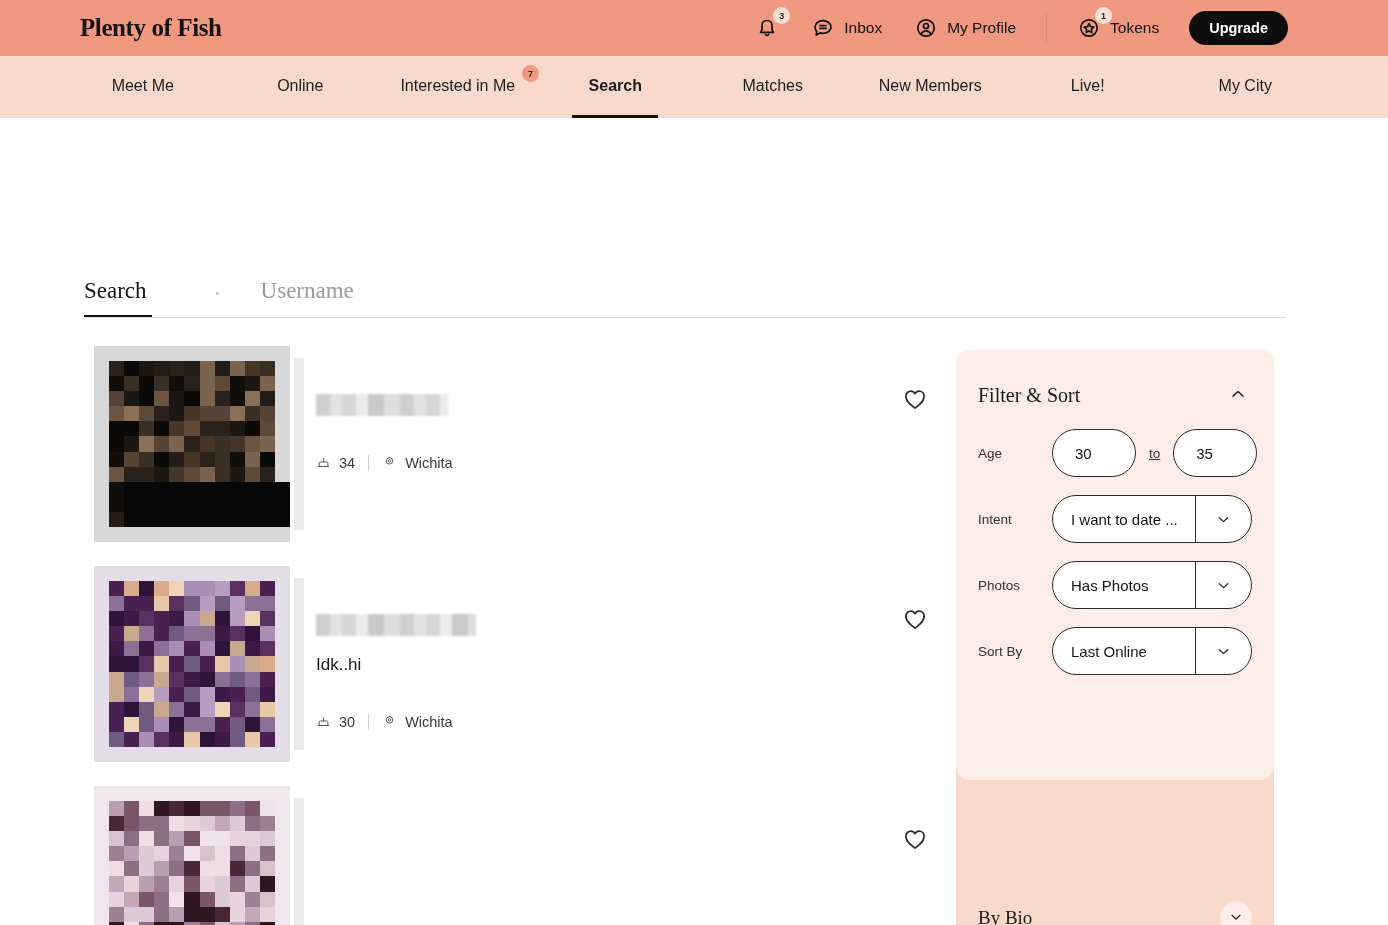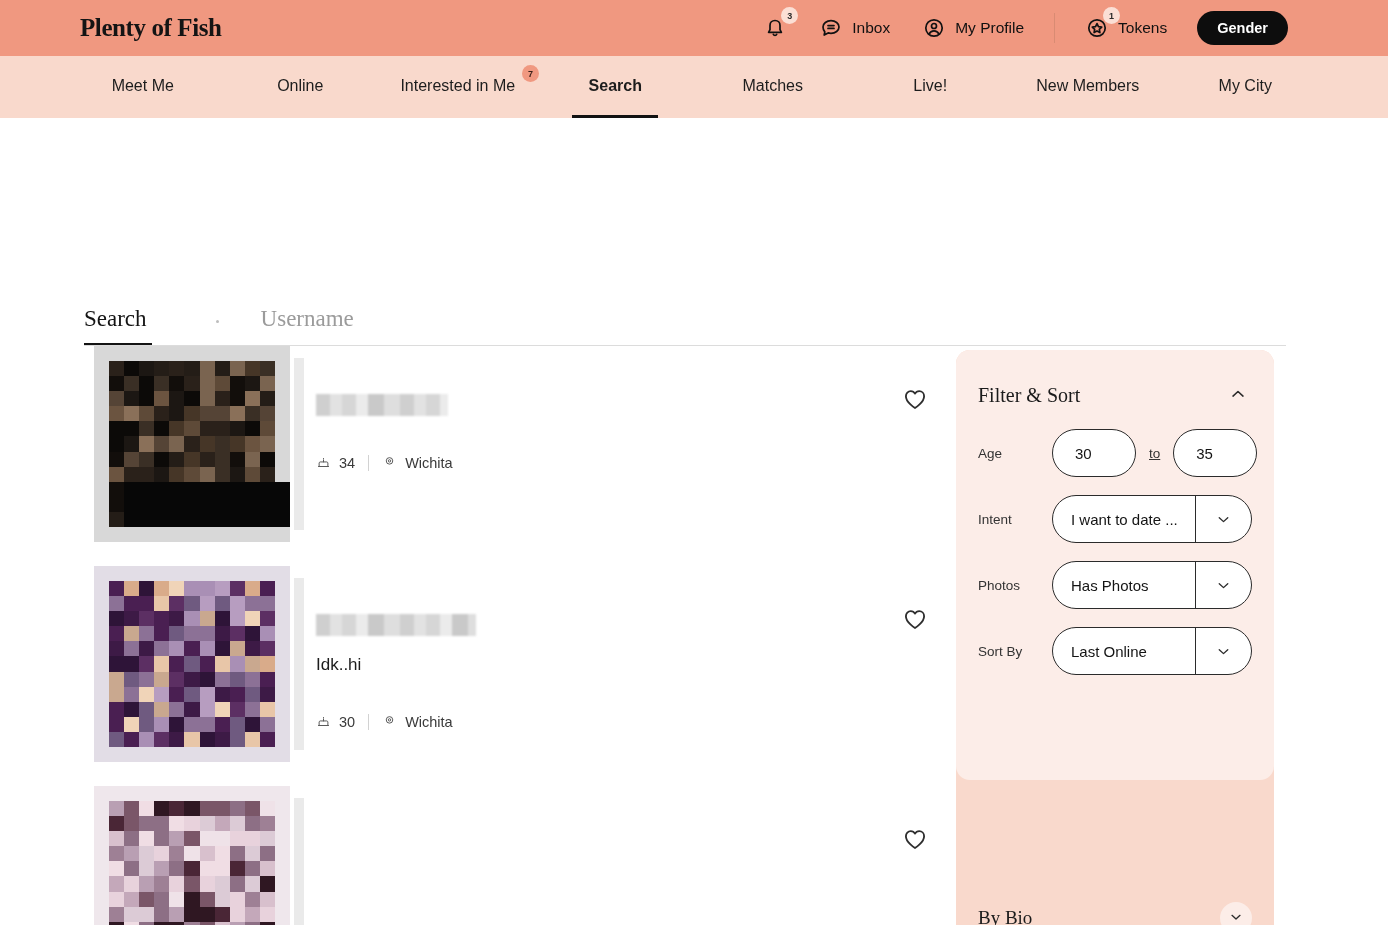--- a/index.html
+++ b/index.html
@@ -81,21 +81,21 @@
   
   .tabs-wrap {
     position: absolute; left: 84px; top: 278px; width: 1202px;
   }
   .tabs { display: flex; align-items: flex-end; gap: 0; position: relative; }
   .tab {
     font-family: "Liberation Serif", serif;
     font-size: 23px; padding-bottom: 13px; cursor: pointer;
   }
   .tab.active { color: #141414; }
-  .tab.inactive { color: #9b9b9b; margin-left: 114px; margin-top: 28px; }
+  .tab.inactive { color: #9b9b9b; margin-left: 114px; }
   .tab-dot {
     position: absolute; left: 132px; bottom: 22px;
     width: 3px; height: 3px; background: #bdbdbd; border-radius: 50%;
   }
   .tabs-rule { height: 1px; background: #dcdcdc; width: 100%; }
   .tab-active-rule {
     position: absolute; left: 0; bottom: 0;
     width: 68px; height: 2px; background: #141414;
   }
 
@@ -251,21 +251,21 @@
         <span class="hicon">
           <svg width="24" height="24" viewBox="0 0 24 24" fill="none" stroke="#111" stroke-width="1.7">
             <circle cx="12" cy="12" r="8.2"></circle>
             <path d="M12 7.6l1.45 2.95 3.25.47-2.35 2.3.55 3.23L12 15.03l-2.9 1.52.55-3.23-2.35-2.3 3.25-.47z" stroke-linejoin="round"></path>
           </svg>
           <span class="badge badge-light">1</span>
         </span>
         <span>Tokens</span>
       </div>
 
-      <button class="upgrade-btn">Gender</button>
+      <button class="upgrade-btn">Upgrade</button>
     </div>
   </div>
 
   <div class="subnav">
     <div class="navitem">
       <span class="lbl"><span>Meet Me</span></span>
     </div>
     <div class="navitem">
       <span class="lbl"><span>Online</span></span>
     </div>
@@ -276,24 +276,24 @@
       </span>
     </div>
     <div class="navitem active">
       <span class="lbl"><span>Search</span></span>
       <span class="underline"></span>
     </div>
     <div class="navitem">
       <span class="lbl"><span>Matches</span></span>
     </div>
     <div class="navitem">
+      <span class="lbl"><span>New Members</span></span>
+    </div>
+    <div class="navitem">
       <span class="lbl"><span>Live!</span></span>
-    </div>
-    <div class="navitem">
-      <span class="lbl"><span>New Members</span></span>
     </div>
     <div class="navitem">
       <span class="lbl"><span>My City</span></span>
     </div>
   </div>
 
   <div class="tabs-wrap">
     <div class="tabs">
       <div class="tab active">Search</div>
       <div class="tab-dot"></div>

